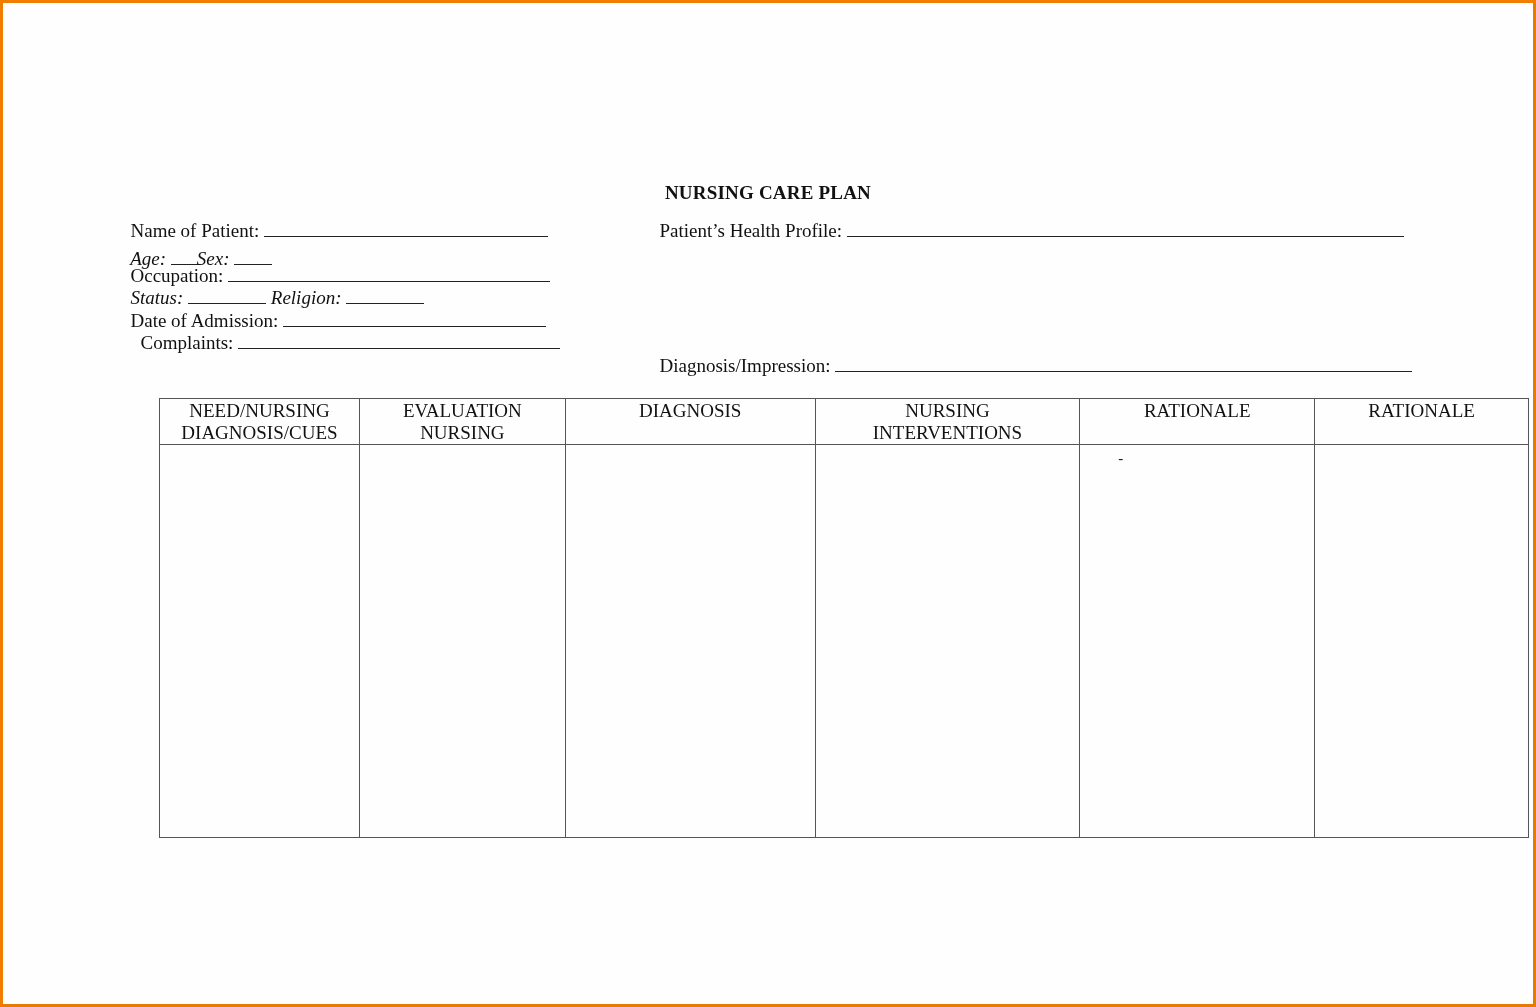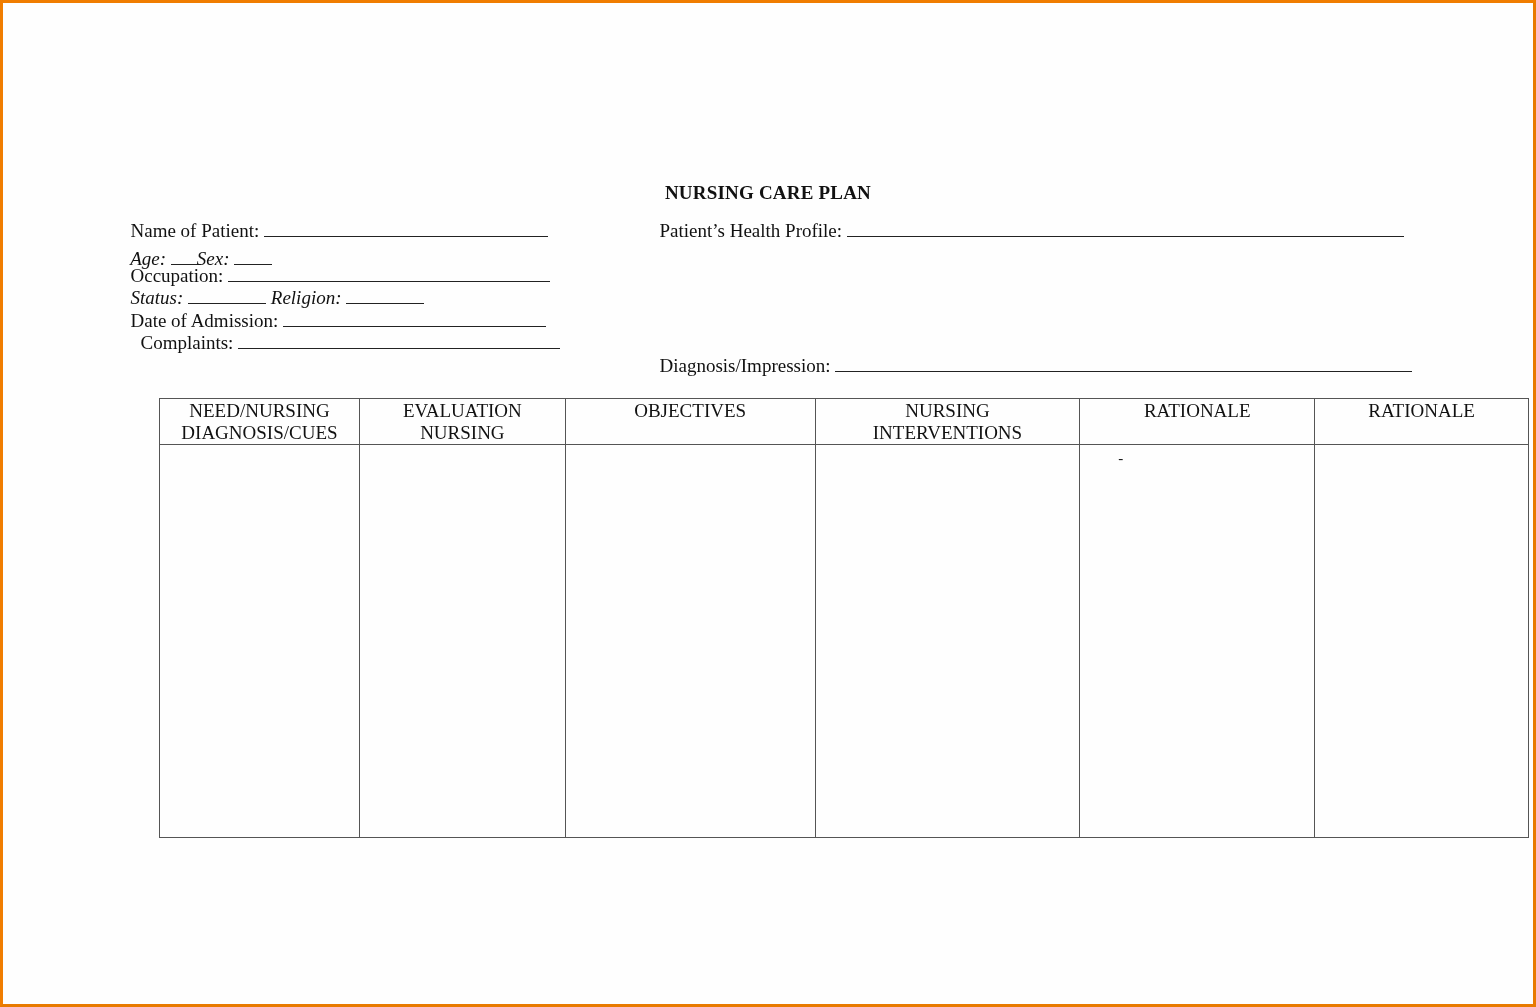--- a/index.html
+++ b/index.html
@@ -77,21 +77,21 @@
       <col style="width:206px">
       <col style="width:250px">
     <col style="width:265px">
       <col style="width:235px">
       <col style="width:214px">
   </colgroup>
   <thead>
     <tr>
       <th><span>NEED/NURSING</span><br><span>DIAGNOSIS/CUES</span></th>
       <th><span>EVALUATION</span><br><span>NURSING</span></th>
-      <th><span>OBJECTIVES</span></th>
+      <th><span>DIAGNOSIS</span></th>
       <th><span>NURSING</span><br><span>INTERVENTIONS</span></th>
       <th><span>RATIONALE</span></th>
       <th><span>RATIONALE</span></th>
     </tr>
   </thead>
   <tbody>
     <tr>
       <td></td>
       <td></td>
       <td></td>

